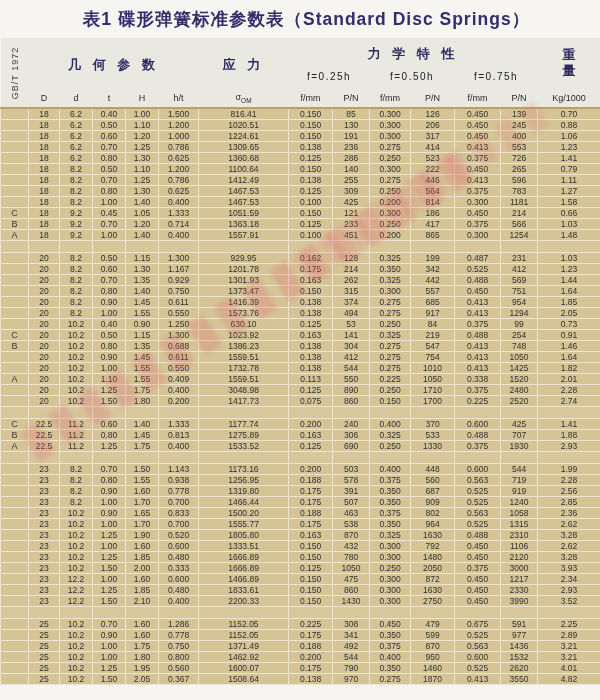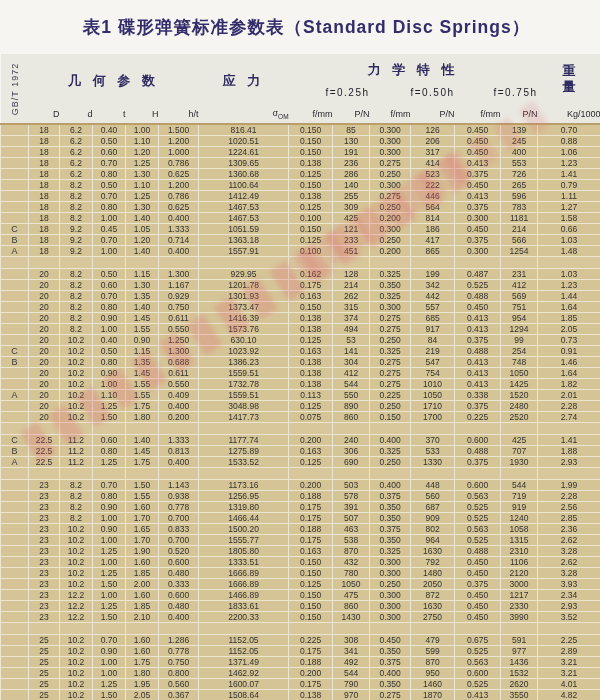--- a/index.html
+++ b/index.html
@@ -5,29 +5,29 @@
   * { margin:0; padding:0; box-sizing:border-box; }
   html,body { width:600px; height:700px; overflow:hidden; }
   body {
     font-family:"Liberation Sans","DejaVu Sans",sans-serif;
     background:#f6f5f1;
     position:relative;
   }
   .page { width:600px; height:700px; position:relative; }
 
   .title-bar {
-    height:54px; display:flex; align-items:center; justify-content:center;
+    height:38px; display:flex; align-items:center; justify-content:center;
     background:#f6f5f1;
     color:#332d6b; font-weight:bold; font-size:17.5px; letter-spacing:1px;margin-left:13px;
   }
 
   table.spring {
     width:600px; border-collapse:collapse; table-layout:fixed;
   }
-  thead th { background:#e9e9e1; font-weight:normal; vertical-align:middle;text-align:right; }
+  thead th { background:#e9e9e1; font-weight:normal; vertical-align:middle; }
   tr.h1 th.grp {
     color:#2f2a60; font-weight:bold; font-size:13px; letter-spacing:4px;
     text-align:center; padding-top:4px;
   }
   th.gbt { position:relative; }
   th.gbt span {
     position:absolute; left:50%; top:50%;
     transform:translate(-50%,-50%) rotate(-90deg);
     white-space:nowrap; font-size:9px; color:#3c3c50; letter-spacing:1px;
   }

